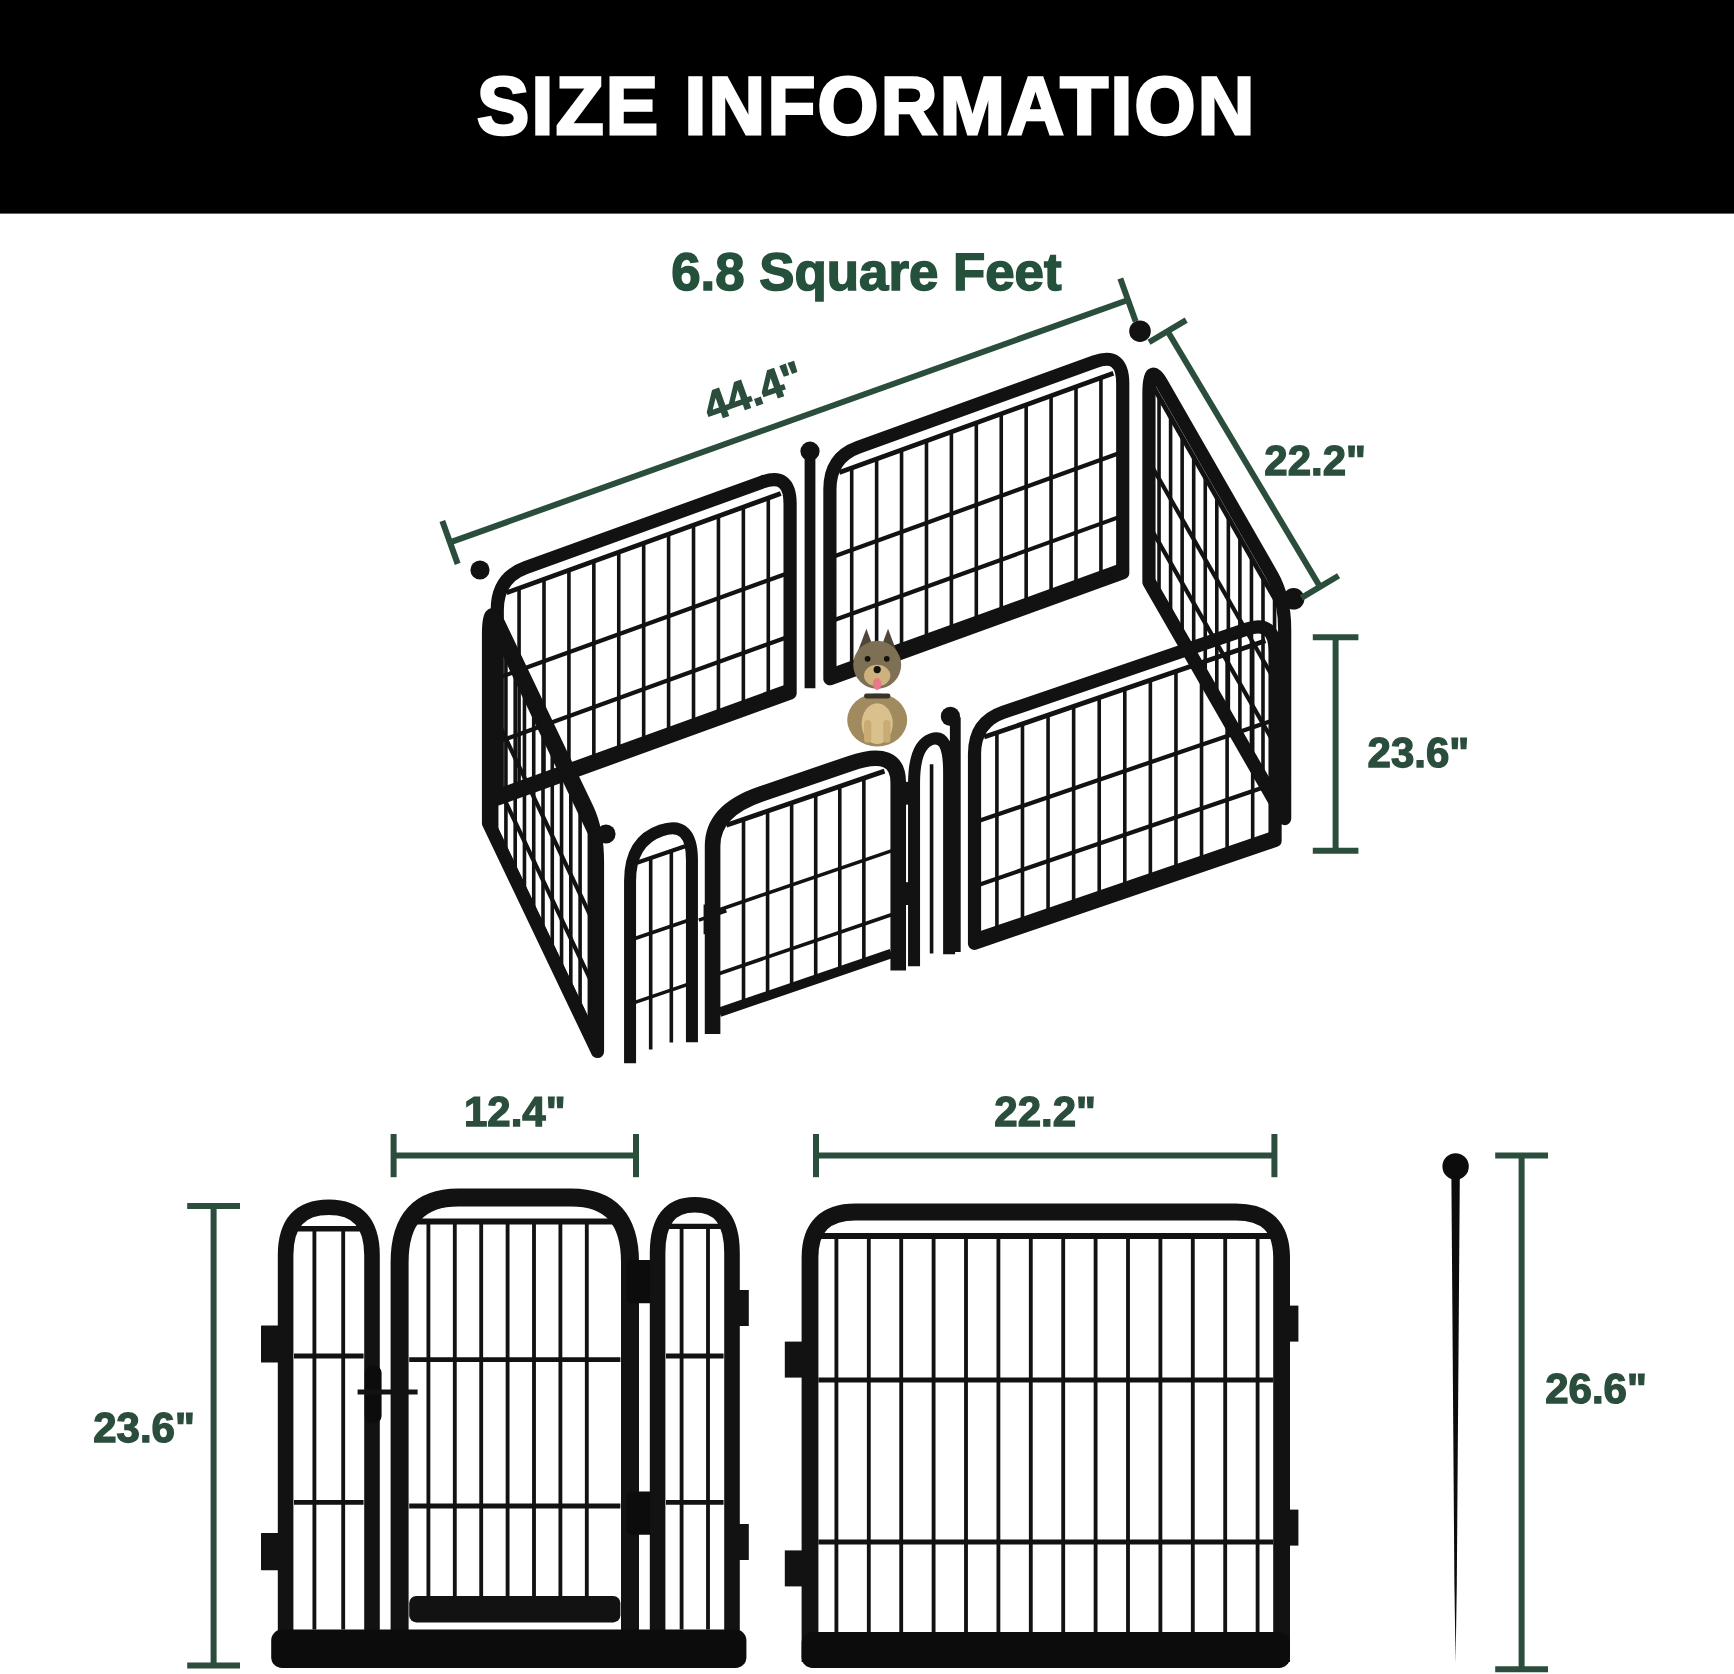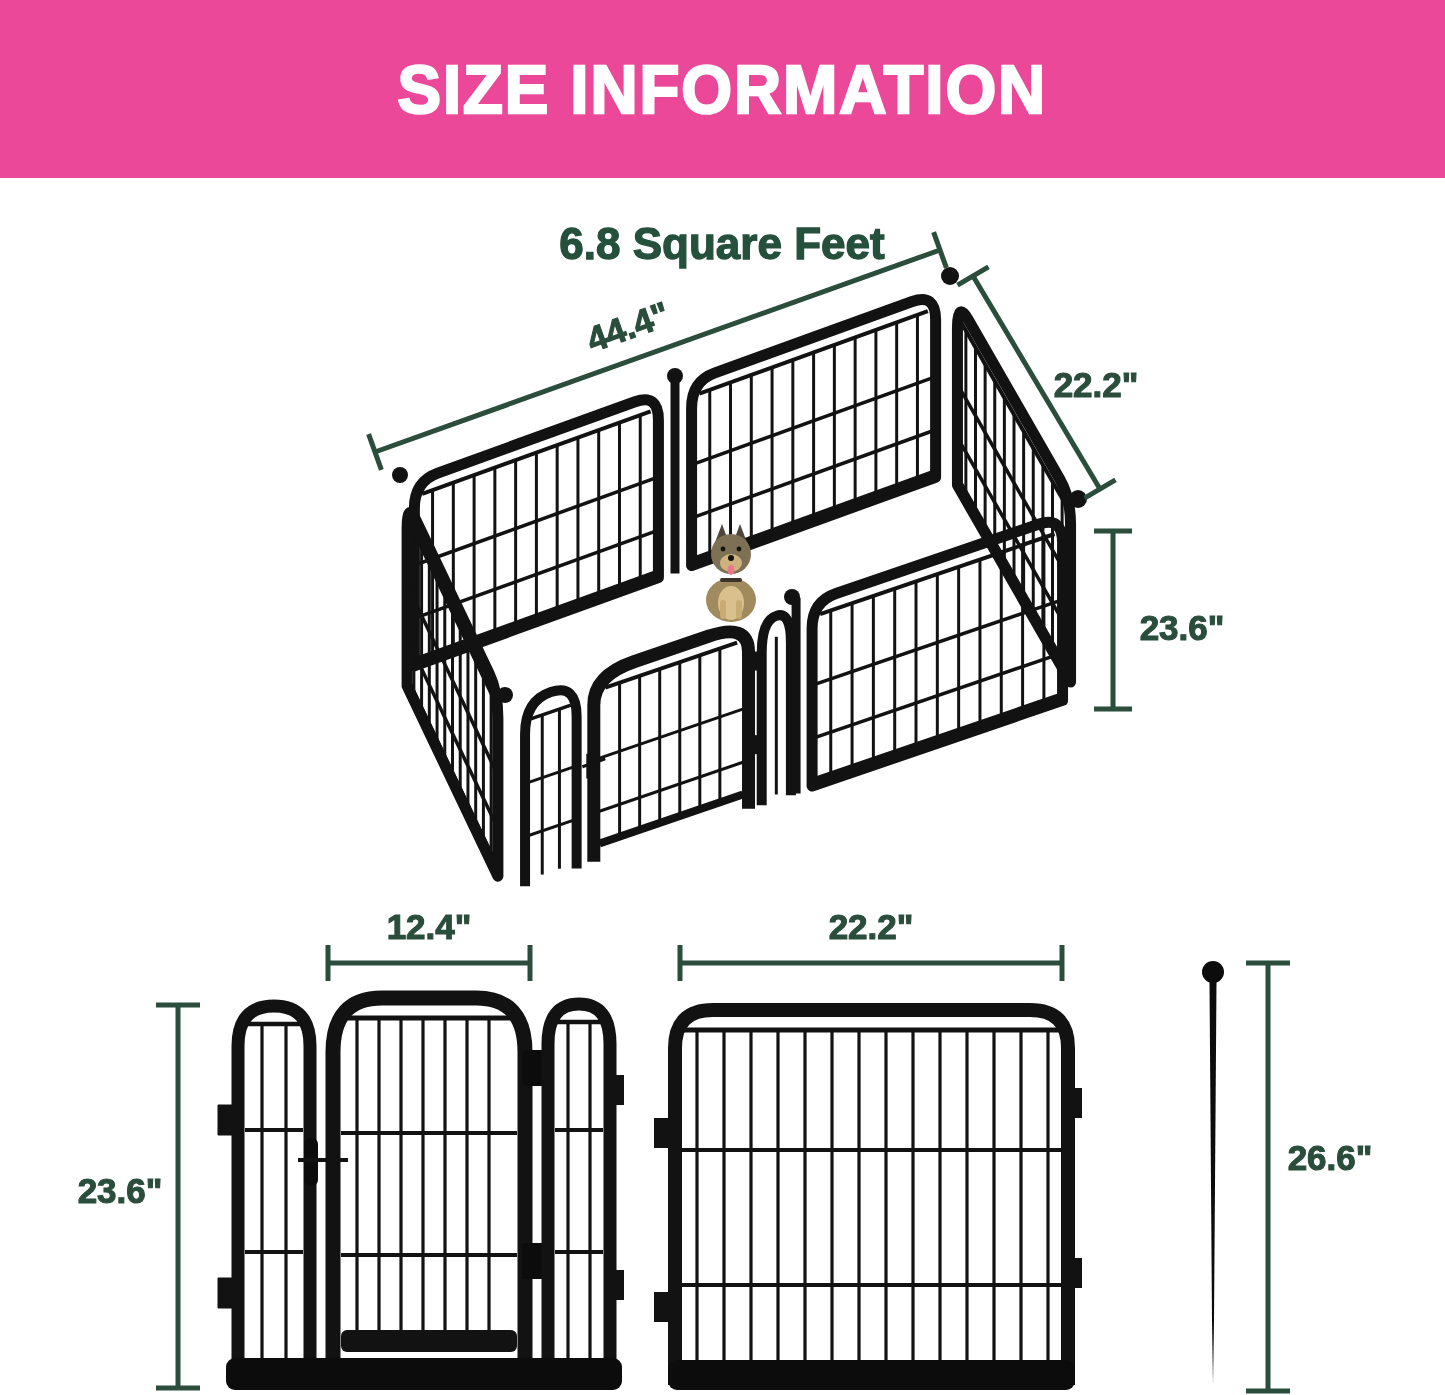--- a/index.html
+++ b/index.html
@@ -3,30 +3,30 @@
 <meta charset="utf-8">
 <style>
   html,body{margin:0;padding:0;}
   body{
     width:1445px;height:1395px;position:relative;overflow:hidden;
     background:#ffffff;font-family:"Liberation Sans",sans-serif;
   }
   .stage{position:absolute;left:0;top:0;width:1445px;height:1395px;}
   .header{
     position:absolute;left:0;top:0;width:1445px;height:178px;
-    background:#ec4899;display:flex;align-items:center;justify-content:center;
+    background:#000000;display:flex;align-items:center;justify-content:center;
     z-index:3;
   }
   .header .title{
     color:#ffffff;font-size:68px;font-weight:bold;letter-spacing:2px;
     transform:scaleX(0.96);-webkit-text-stroke:2.5px #ffffff;
     white-space:nowrap;
   }
   .subtitle{
-    position:absolute;left:722px;top:244px;transform:translate(-50%,-50%);
+    position:absolute;left:722px;top:228px;transform:translate(-50%,-50%);
     color:#24503c;font-size:44px;font-weight:bold;-webkit-text-stroke:1.3px #24503c;
     white-space:nowrap;z-index:2;
   }
   .dim-label{
     position:absolute;transform:translate(-50%,-50%);
     color:#2a4d3c;font-size:35px;font-weight:bold;-webkit-text-stroke:1.1px #2a4d3c;
     white-space:nowrap;z-index:2;
   }
   .dim-label.rotated{transform:translate(-50%,-50%) rotate(-19.7deg);}
   svg{position:absolute;left:0;top:0;z-index:1;}

